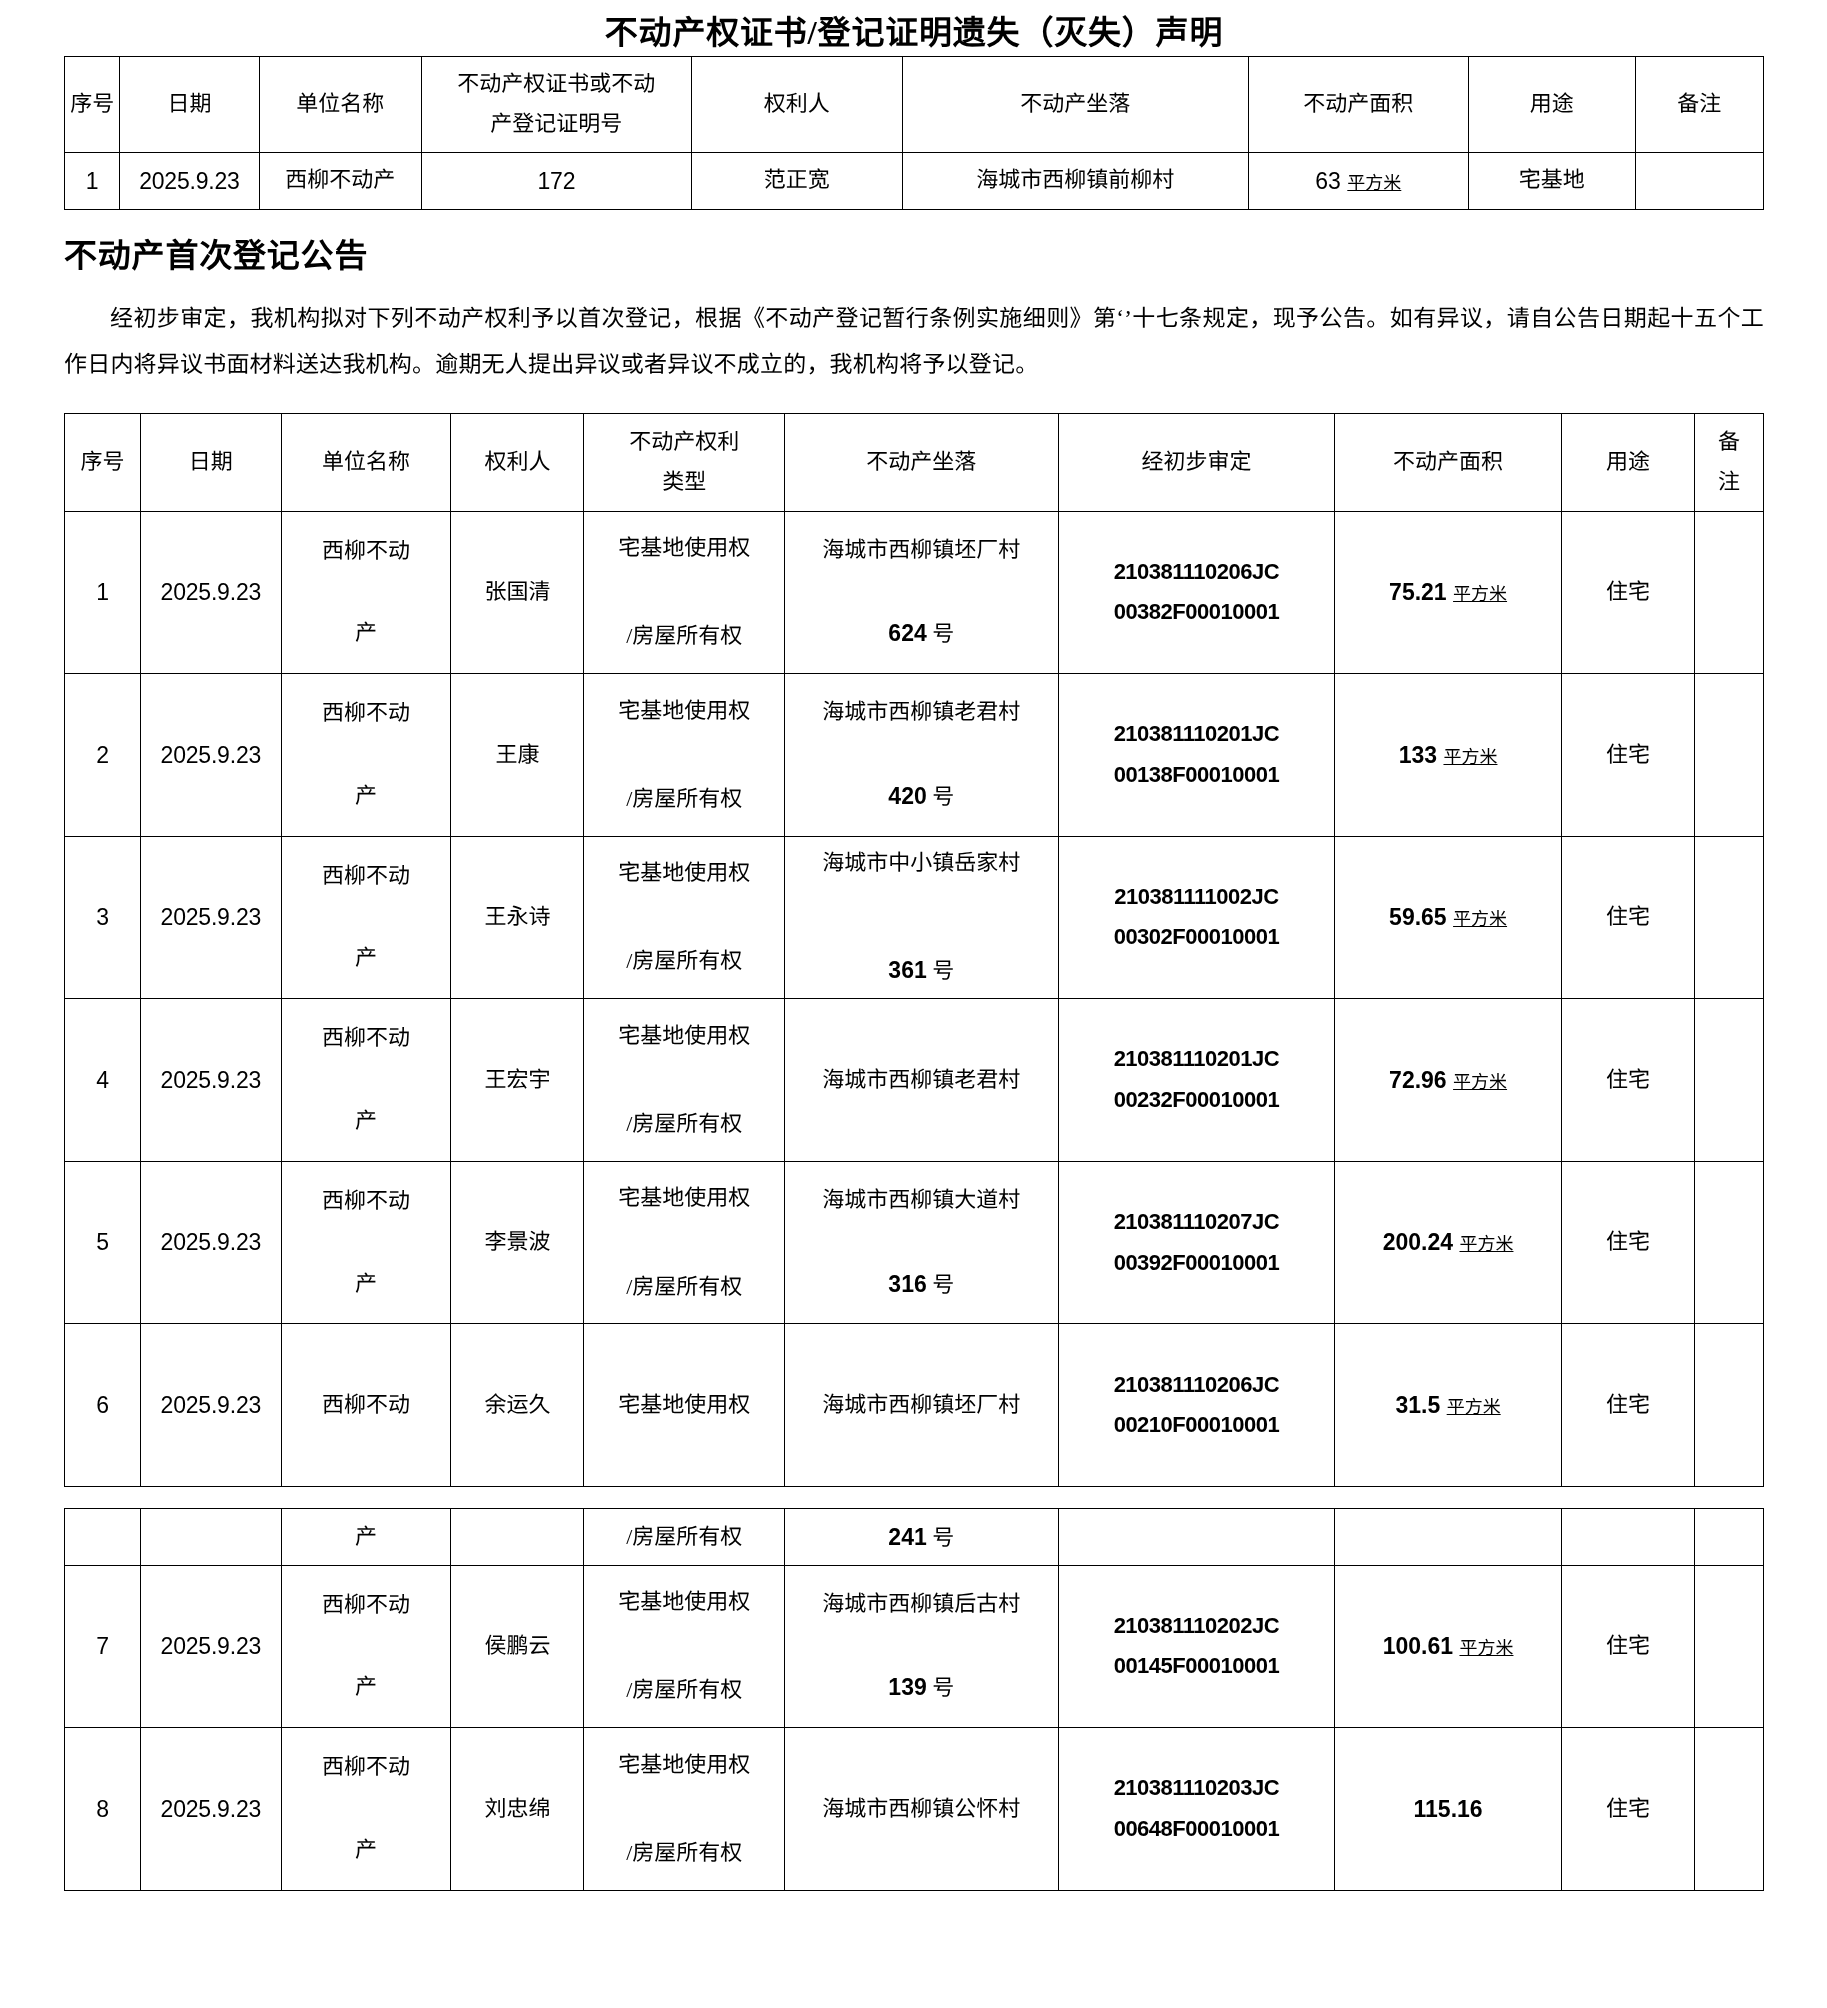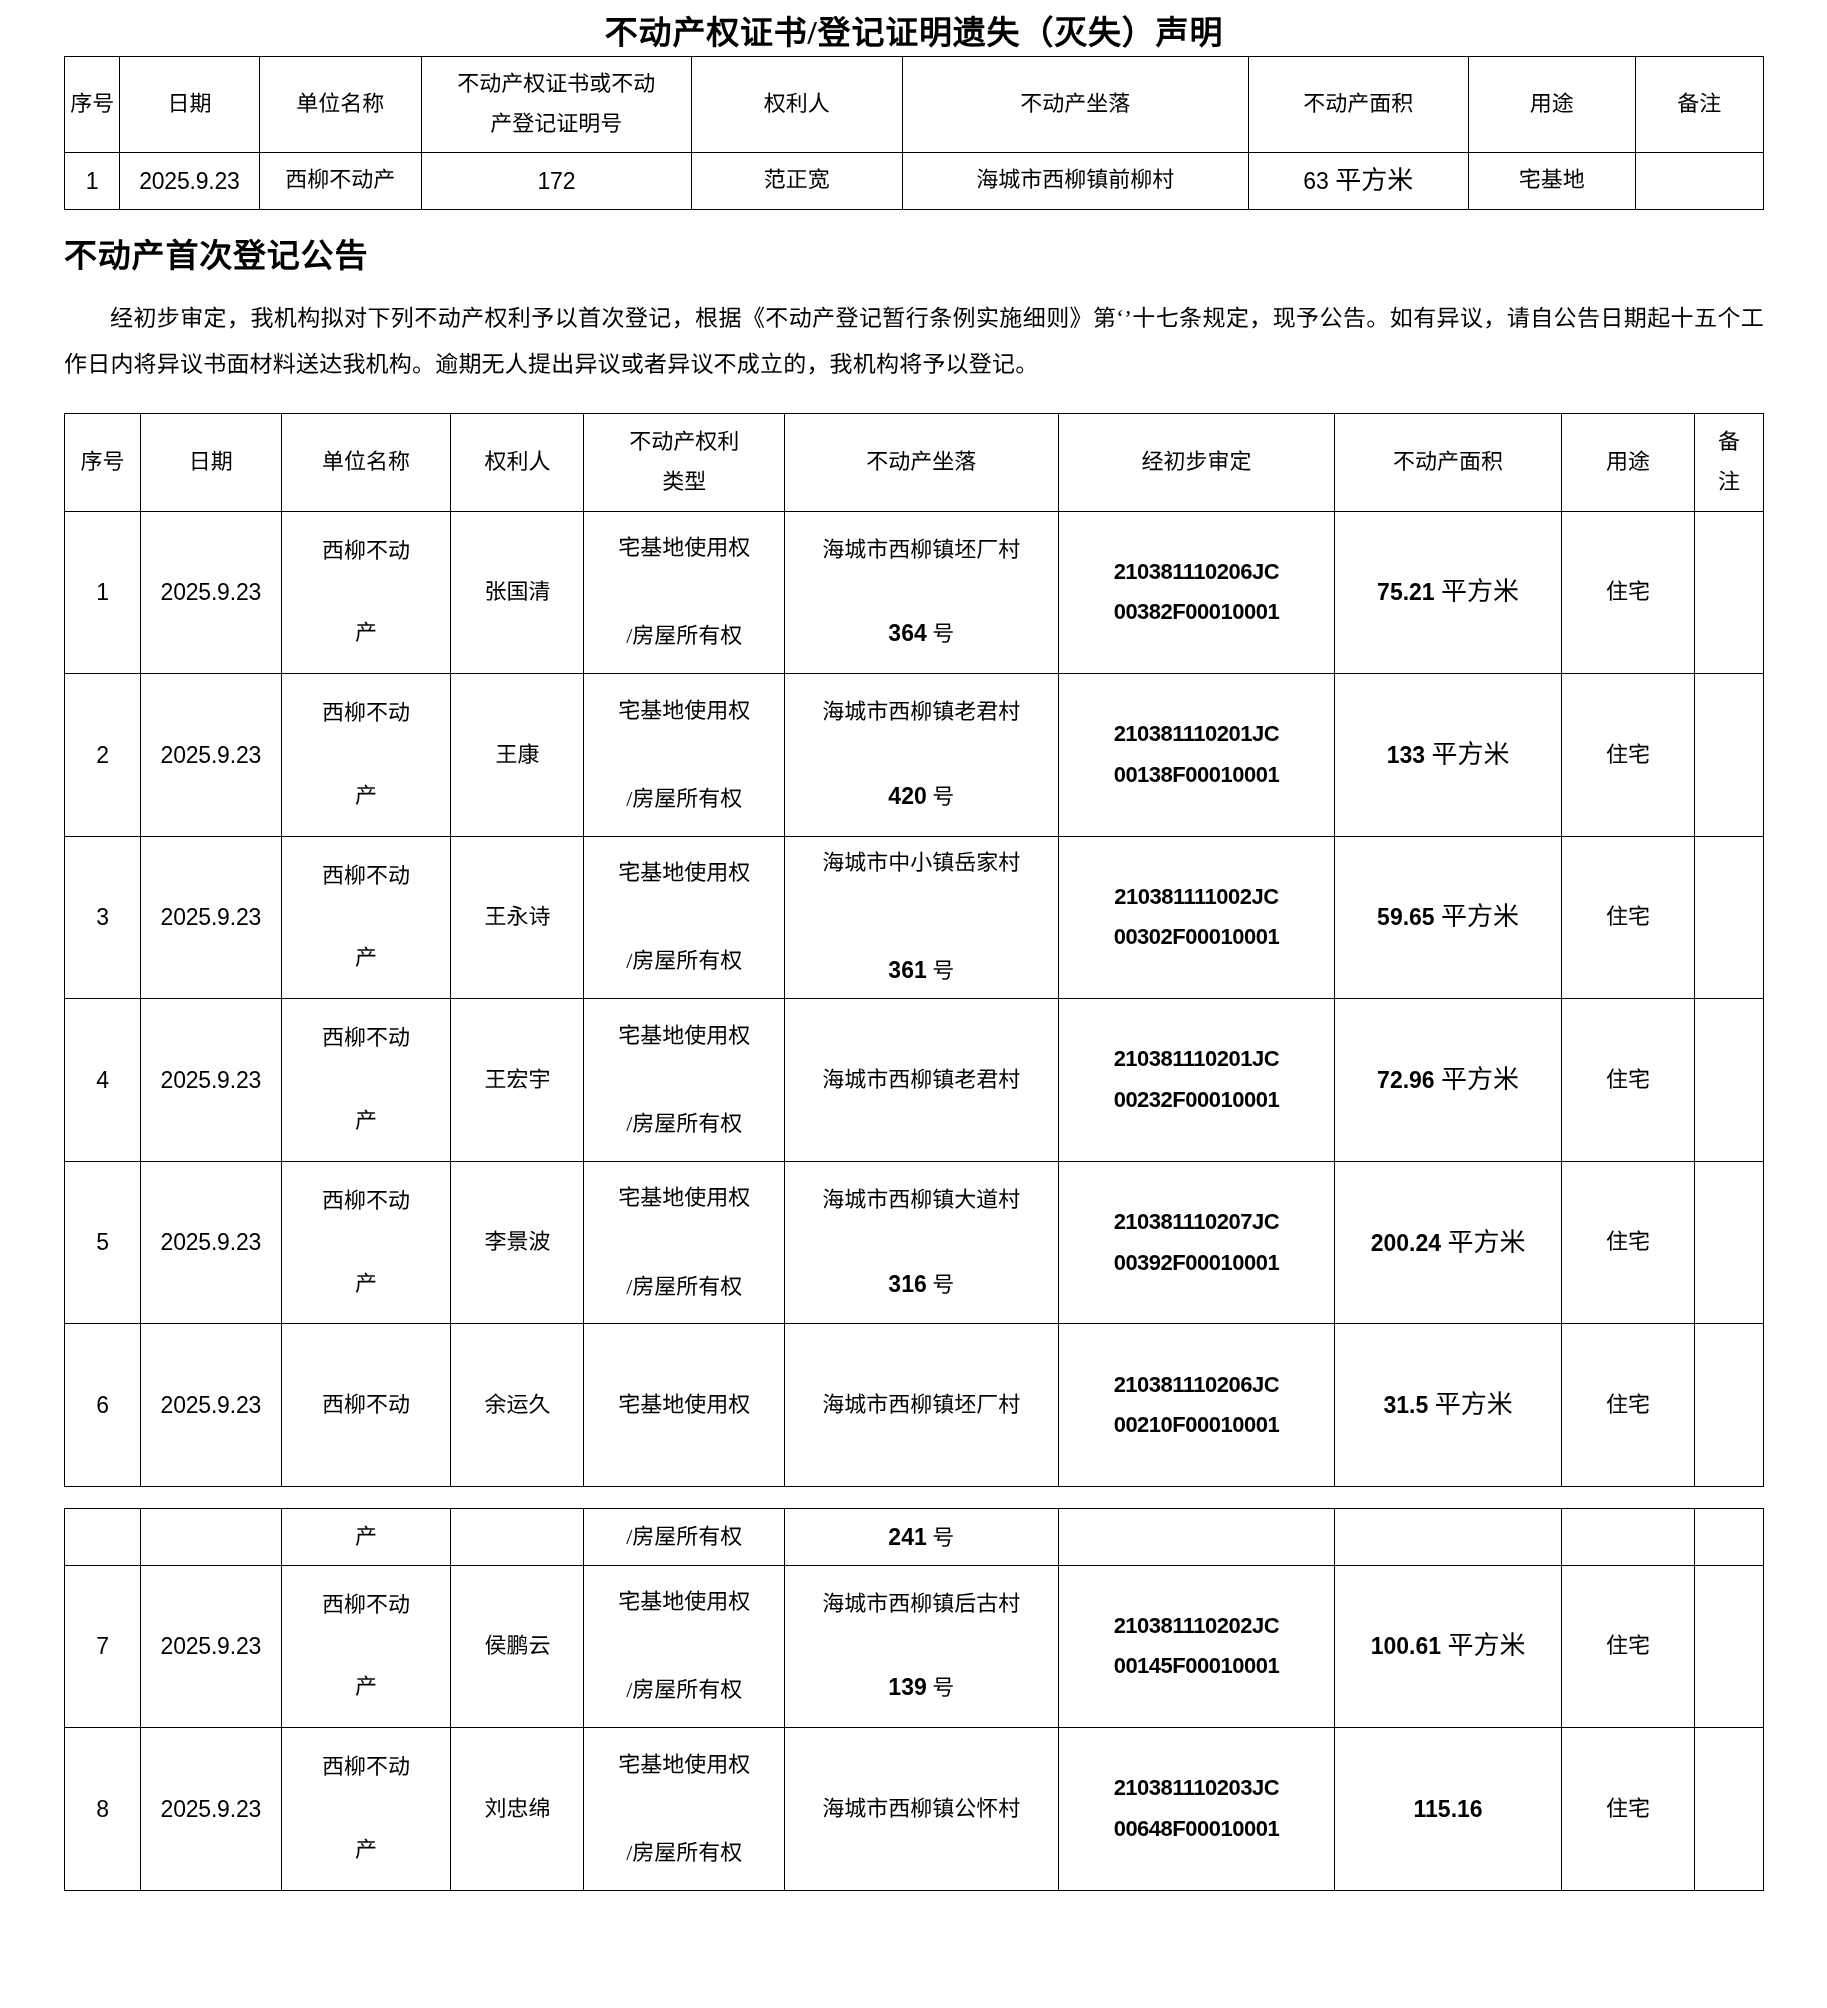--- a/index.html
+++ b/index.html
@@ -92,21 +92,22 @@
     white-space: normal;
   }
   .area {
     font-family: "Liberation Sans", "DejaVu Sans", sans-serif;
     font-weight: bold;
     font-size: 23px;
   }
   .area .cn {
     font-family: "Liberation Serif", "DejaVu Serif", serif;
     font-weight: normal;
-    font-size: 26px;
+    font-size: 18px;
+    text-decoration: underline;
   }
   .loc .no {
     font-family: "Liberation Sans", "DejaVu Sans", sans-serif;
     font-weight: bold;
     font-size: 23px;
   }
   .rights-type { line-height: 2.1; }
 
   
   table.t1 thead td { height: 88px; }
@@ -229,21 +230,21 @@
           <td class="">张国清</td>
           <td class="">
             <span class="cell-stack rights-type">
               <span>宅基地使用权</span>
               <span style="margin-top:42px">/房屋所有权</span>
             </span>
           </td>
           <td class="loc">
             <span class="cell-stack">
               <span>海城市西柳镇坯厂村</span>
-              <span style="margin-top:42px"><span class="no">364</span> 号</span>
+              <span style="margin-top:42px"><span class="no">624</span> 号</span>
             </span>
           </td>
           <td class=""><span class="unit-code">210381110206JC<br>00382F00010001</span></td>
           <td class=""><span class="area"><span>75.21</span> <span class="cn">平方米</span></span></td>
           <td class="">住宅</td>
           <td class="">&nbsp;</td>
         </tr>
         <tr>
           <td class="num">2</td>
           <td class="num">2025.9.23</td>

